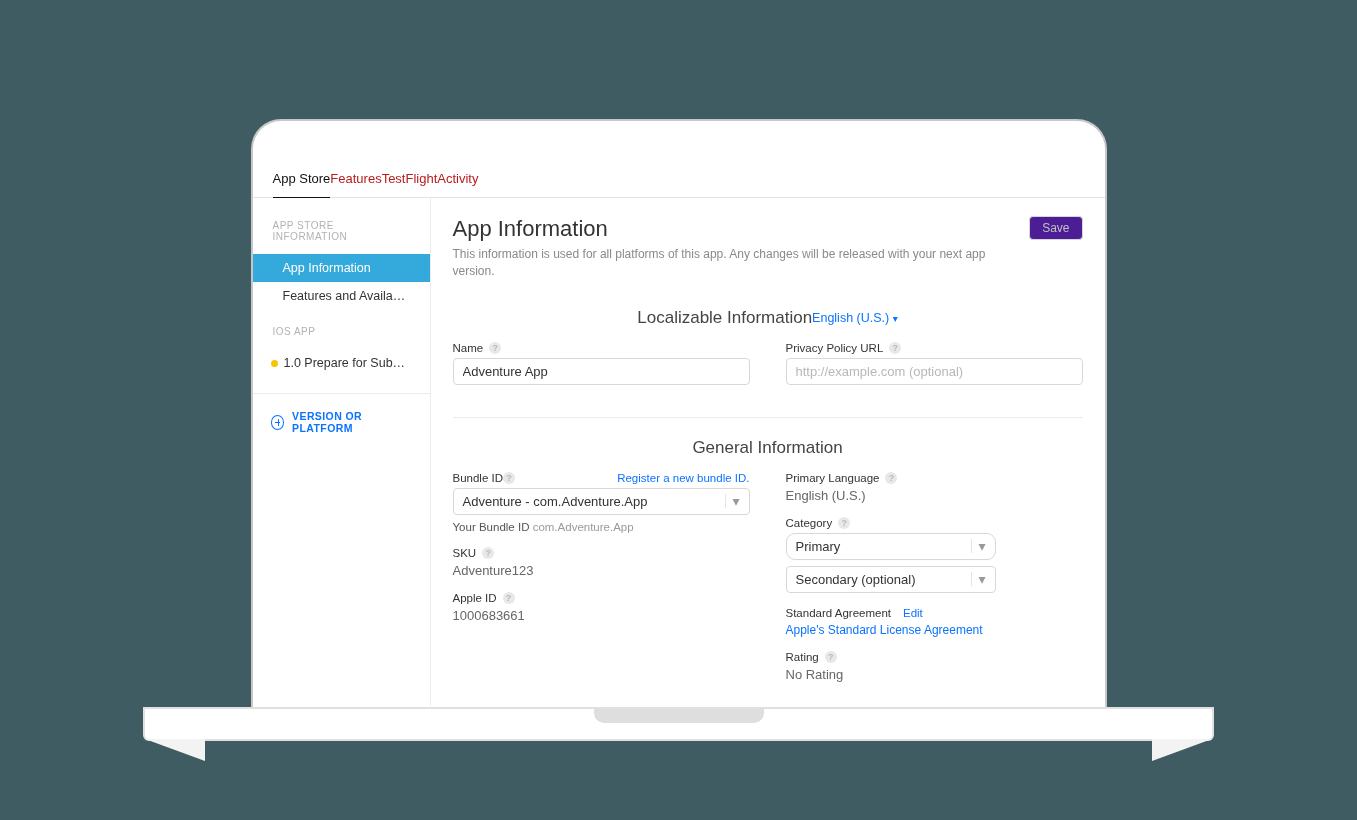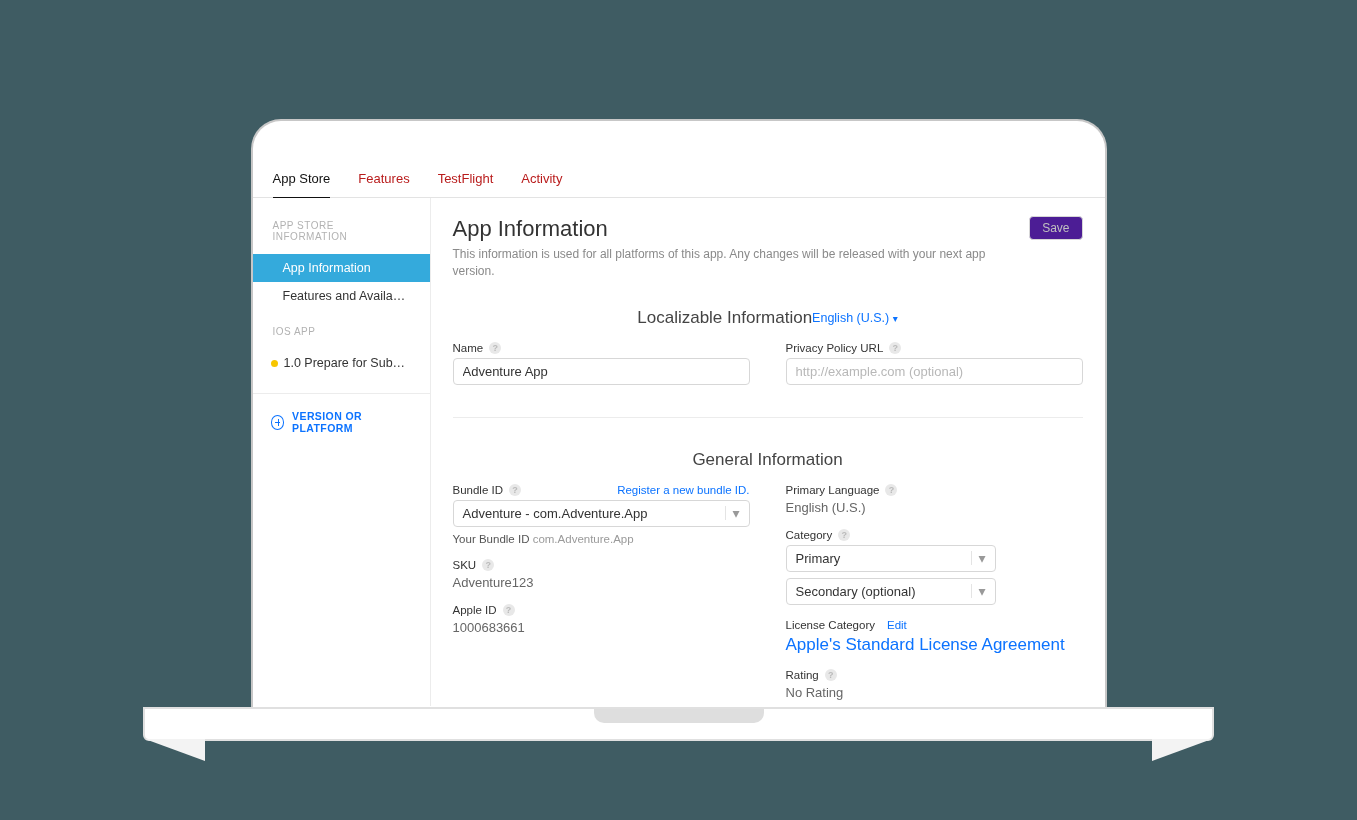--- a/index.html
+++ b/index.html
@@ -67,21 +67,20 @@
   .window {
     width: 100%;
     height: 100%;
     font-size: 12.5px;
     color:#333;
   }
 
   
   .tabs {
     display:flex;
-    gap: 28px;
     padding: 0 20px;
     border-bottom:1px solid #e3e3e3;
     background:#fff;
   }
   .tab {
     padding: 12px 0 11px;
     color:#b91c1c;
     cursor:pointer;
     font-size:13px;
     white-space: nowrap;
@@ -157,21 +156,21 @@
     margin-bottom:28px;
   }
   h1{font-size:22px;font-weight:300;color:#333;margin-bottom:4px;}
   .page-desc{font-size:12px;color:#8a8a8a;line-height:1.4;max-width:560px;}
   .save-btn{
     border:1px solid #d7d7d7;color:#c0c0c0;background:#4c1d95;
     font-size:12px;padding:4px 12px;border-radius:4px;cursor:default;
   }
 
   .sec{
-    border-top:1px solid #ececec;padding-top:32px;margin-top:18px;
+    border-top:1px solid #ececec;padding-top:20px;margin-top:18px;
   }
   .sec:first-of-type{border-top:none;margin-top:0;padding-top:0;}
   .sec-head{
     display:flex;justify-content:center;align-items:center;
     margin-bottom:14px;
   }
   h2{font-size:17px;font-weight:300;color:#444;}
   .lang-picker{color:#0c73ff;font-size:12.5px;cursor:pointer;}
   .lang-picker .chev{font-size:10px;}
 
@@ -199,21 +198,21 @@
     cursor:pointer;color:#333;
   }
   .select .chev{
     font-size:14px;color:#999;line-height:1;padding-left:6px;
     border-left:1px solid #e4e4e4;
   }
   .subtle{font-size:11.5px;color:#555;margin-top:6px;}
   .subtle .mono{color:#9a9a9a;}
   .readonly{font-size:13px;color:#666;margin-top:3px;}
   .link{color:#0c73ff;cursor:pointer;font-size:11.5px;}
-  .link-lg{color:#0c73ff;cursor:pointer;font-size:17px;}
+  .link-lg{color:#0c73ff;cursor:pointer;font-size:12px;}
   .mb6{margin-bottom:6px;}
 </style>
 </head>
 <body>
 
 <div class="device">
   <div class="screen">
     <div class="window">
 
       <div class="tabs">
@@ -286,21 +285,21 @@
           <section class="sec">
             <div class="sec-head">
               <h2>General Information</h2>
             </div>
 
             <div class="cols">
 
               <div class="col">
                 <div class="field">
                   <div class="field-label" style="justify-content:space-between;">
-                    <span style="display:flex;align-items:center;gap:6px;">
+                    <span style="display:flex;align-items:center;">
                       <span>Bundle ID</span>
                       <span class="help">?</span>
                     </span>
                     <span class="link">Register a new bundle ID.</span>
                   </div>
                   <div class="select">
                     <span>Adventure - com.Adventure.App</span>
                     <span class="chev">▾</span>
                   </div>
                   <div class="subtle">
@@ -333,33 +332,33 @@
                     <span class="help">?</span>
                   </div>
                   <div class="readonly">English (U.S.)</div>
                 </div>
 
                 <div class="field">
                   <div class="field-label">
                     <span>Category</span>
                     <span class="help">?</span>
                   </div>
-                  <div class="select mb6" style="max-width:210px;">
+                  <div class="select mb6" style="max-width:210px;border-radius:9px;">
                     <span>Primary</span>
                     <span class="chev">▾</span>
                   </div>
                   <div class="select" style="max-width:210px;">
                     <span>Secondary (optional)</span>
                     <span class="chev">▾</span>
                   </div>
                 </div>
 
                 <div class="field">
                   <div class="field-label" style="gap:12px;">
-                    <span>License Category</span>
+                    <span>Standard Agreement</span>
                     <span class="link">Edit</span>
                   </div>
                   <div class="link-lg">Apple's Standard License Agreement</div>
                 </div>
 
                 <div class="field">
                   <div class="field-label">
                     <span>Rating</span>
                     <span class="help">?</span>
                   </div>

